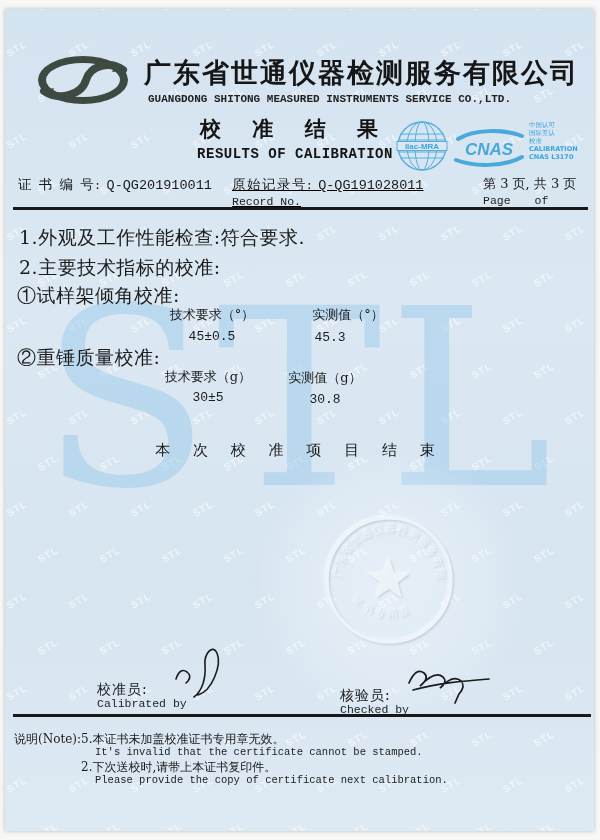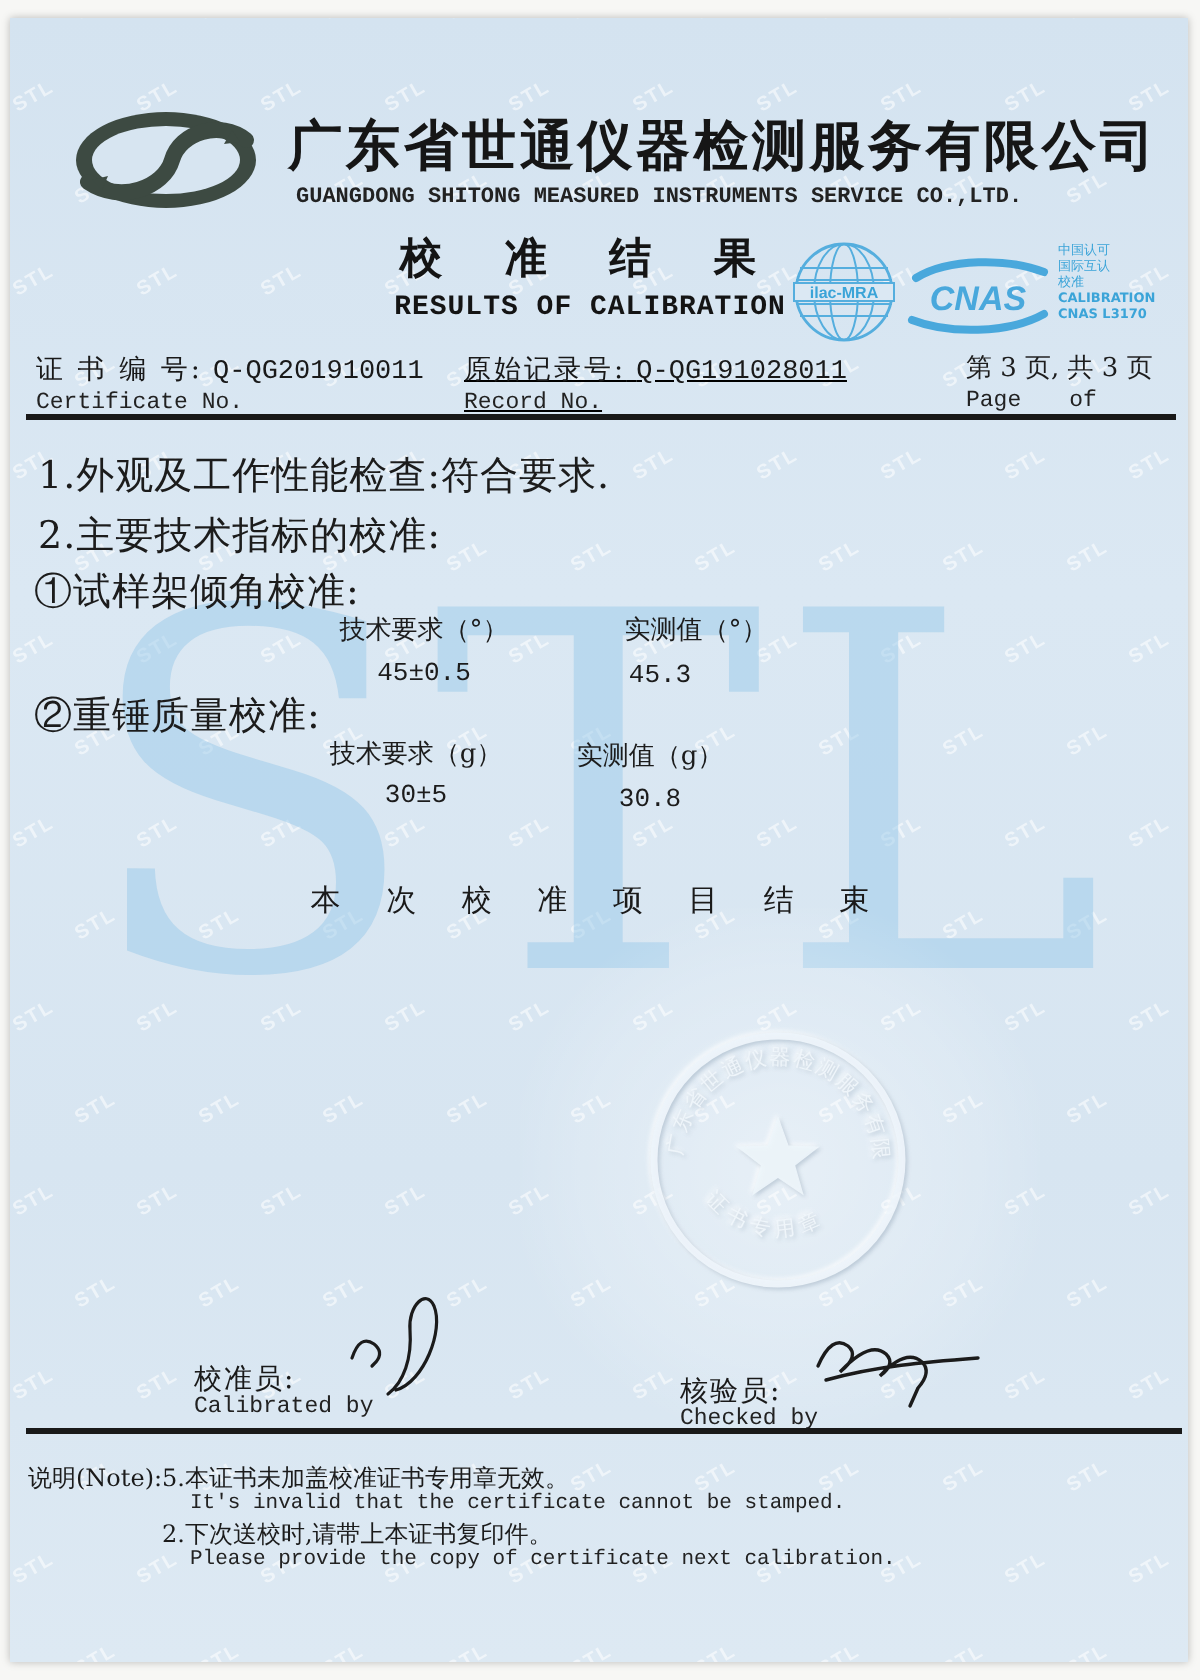--- a/index.html
+++ b/index.html
@@ -305,21 +305,20 @@
     <div class="l-cn">校准</div>
     <div class="l-en">CALIBRATION</div>
     <div class="l-en">CNAS L3170</div>
   </div>
 
   <div class="abs z2" style="left:13px; top:165px;">
     <div style="white-space:nowrap;">
       <span class="cn certrow-label-cn">证 书 编 号:</span>
       <span class="certrow-val">Q-QG201910011</span>
     </div>
-    <div class="certrow-en">Certificate No.</div>
   </div>
 
   <div class="abs z2" style="left:227px; top:165px;text-decoration:underline;">
     <div style="white-space:nowrap;">
       <span class="cn certrow-label-cn">原始记录号:</span>
       <span class="certrow-val">Q-QG191028011</span>
     </div>
     <div class="certrow-en">Record No.</div>
   </div>
 

